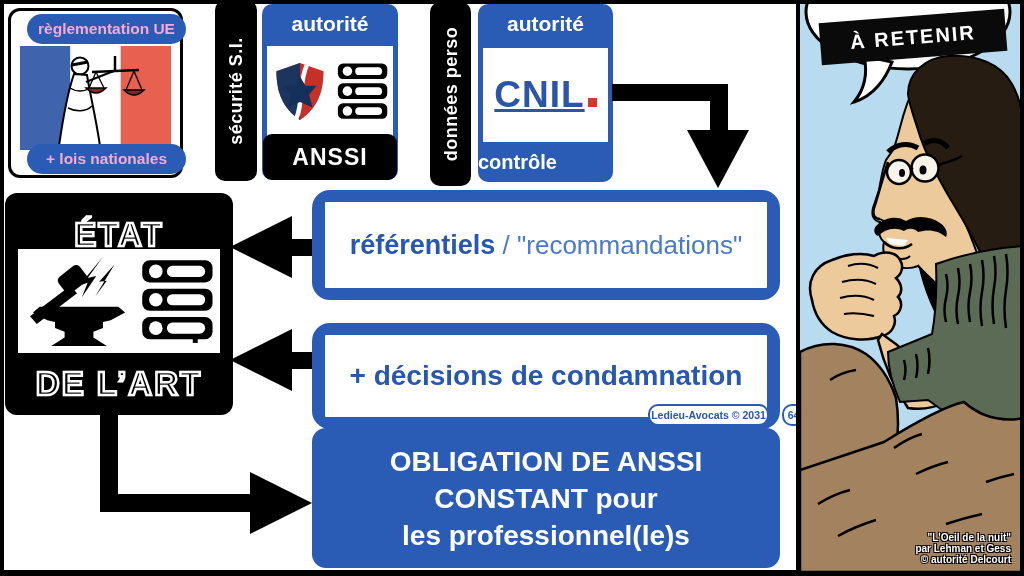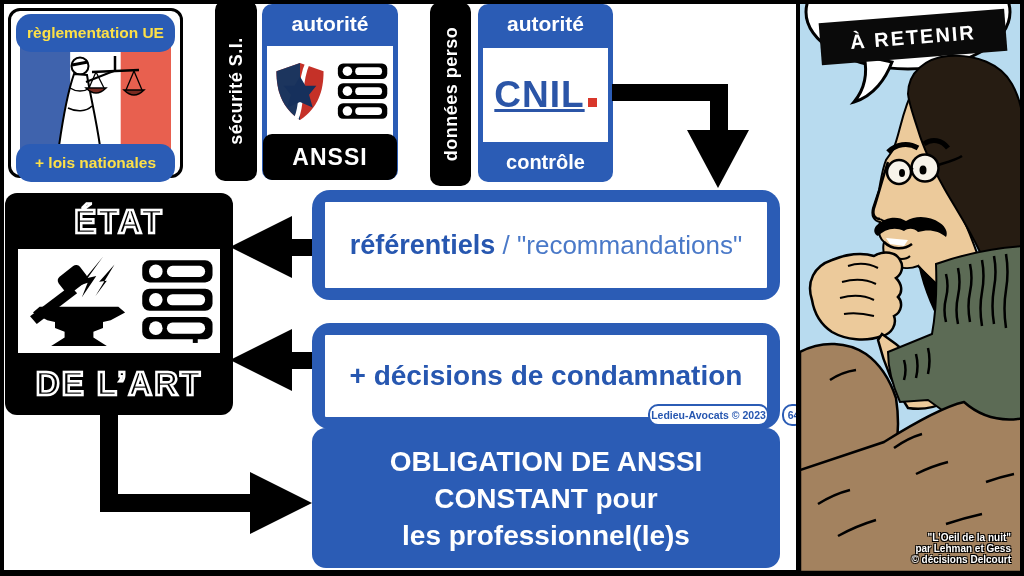--- a/index.html
+++ b/index.html
@@ -2,36 +2,36 @@
 <html><head>
 <meta charset="utf-8">
 <style>
   html,body{margin:0;padding:0;background:#444;}
   .stage{position:relative;width:1024px;height:576px;background:#000;overflow:hidden;
          font-family:"Liberation Sans",sans-serif;}
   .slide{position:absolute;left:4px;top:4px;width:792px;height:566px;background:#fff;}
   
   .regcard{position:absolute;left:8px;top:8px;width:175px;height:170px;background:#fff;
            border:3px solid #000;border-radius:12px;box-sizing:border-box;}
-  .regpill{position:absolute;left:5px;width:159px;height:38px;background:#2b5cb5;border-radius:15px;
-           color:#fde047;font-weight:bold;font-size:15.5px;display:flex;align-items:center;justify-content:center;}
+  .regpill{position:absolute;left:16px;width:159px;height:30px;background:#2b5cb5;border-radius:15px;
+           color:#f9a8d4;font-weight:bold;font-size:15.5px;display:flex;align-items:center;justify-content:center;}
   .flagbox{position:absolute;left:9px;top:35px;width:151px;height:104px;overflow:hidden;}
   
   .vpill{position:absolute;background:#000;border-radius:10px;}
   .vpill span{position:absolute;top:50%;left:50%;transform:translate(-50%,-50%) rotate(-90deg);
               white-space:nowrap;color:#fff;font-weight:bold;font-size:18px;letter-spacing:.5px;}
   
   .authcard{position:absolute;background:#2b5cb5;border-radius:10px;}
   .authhead{color:#fff;font-weight:bold;font-size:21px;text-align:center;margin-top:8px;}
   .authwhite{position:absolute;left:5px;right:5px;background:#fff;display:flex;align-items:center;justify-content:center;gap:8px;}
   .anssipill{position:absolute;background:#000;border-radius:9px;color:#fff;font-weight:800;
              font-size:23px;letter-spacing:1px;display:flex;align-items:center;justify-content:center;}
   .cnilrow{font-weight:900;font-size:37px;letter-spacing:1px;color:#2b55a7;display:flex;align-items:baseline;text-decoration:underline;}
   .cnildot{display:inline-block;width:9px;height:9px;background:#d8372b;margin-left:3px;}
-  .ctrl{position:absolute;left:0;right:0;bottom:8px;color:#fff;font-weight:bold;font-size:20px;text-align:center;}
+  .ctrl{position:absolute;left:0;right:0;bottom:8px;color:#fff;font-weight:bold;font-size:20px;}
   
   .etat{position:absolute;left:5px;top:193px;width:228px;height:222px;background:#000;border-radius:12px;}
   .etatline{color:#000;-webkit-text-stroke:2.5px #fff;font-weight:800;font-size:33px;letter-spacing:2px;
             text-align:center;}
   .etatwhite{position:absolute;left:13px;top:56px;width:202px;height:104px;background:#fff;
              display:flex;align-items:center;justify-content:center;gap:6px;}
   
   .bar{position:absolute;background:#000;}
   .tri{position:absolute;width:0;height:0;}
   
@@ -131,21 +131,21 @@
       </span>
     </div>
     <div class="ctrl">contrôle</div>
   </div>
 
   <div class="bar" style="left:612px;top:84px;width:116px;height:17px;"></div>
   <div class="bar" style="left:710px;top:84px;width:18px;height:48px;"></div>
   <div class="tri" style="left:687px;top:130px;border-left:31px solid transparent;border-right:31px solid transparent;border-top:58px solid #000;"></div>
 
   <div class="etat">
-    <div class="etatline" style="margin-top:10px;">ÉTAT</div>
+    <div class="etatline" style="margin-top:23px;">ÉTAT</div>
     <div class="etatwhite">
       <svg width="112" height="96" viewBox="0 0 110 100">
         <path d="M4,66 L46,34 L53,42 L11,74 Z" fill="#000"></path>
         <rect x="38" y="13" width="21" height="28" rx="5" transform="rotate(52 48 27)" fill="#000"></rect>
         <path d="M80,4 L64,26 L73,24 L58,46 L64,31 L55,34 Z" fill="#000"></path>
         <path d="M92,12 L76,30 L84,29 L72,45 Z" fill="#000"></path>
         <path d="M14,56 L96,56 L103,62 L88,70 L80,72 L80,78 L70,82 L70,88 L84,97 L26,97 L40,88 L40,82 L30,78 L30,72 L22,70 L7,62 Z" fill="#000"></path>
       </svg>
       <svg width="74" height="88" viewBox="0 0 60 68">
         <g>
@@ -181,21 +181,21 @@
       </span>
     </div>
   </div>
 
   <div class="bluebox" style="top:315px;height:106px;margin-top:8px;">
     <div class="inner">
       <span class="decis">+ décisions de condamnation</span>
     </div>
   </div>
 
-  <div class="cred" style="left:648px;top:404px;width:117px;height:18px;">Ledieu-Avocats © 2023</div>
+  <div class="cred" style="left:648px;top:404px;width:117px;height:18px;">Ledieu-Avocats © 2031</div>
   <div class="cred" style="left:766px;top:404px;width:19px;height:18px;margin-left:16px;">64</div>
 
   <div class="oblig">
     <div>OBLIGATION DE ANSSI</div>
     <div>CONSTANT pour</div>
     <div>les professionnel(le)s</div>
   </div>
 
   <div class="comic">
     <svg width="220" height="568" viewBox="0 0 220 568">
@@ -259,16 +259,16 @@
         <path d="M146,520 q18,-6 36,-10"></path>
         <path d="M186,478 q14,-5 28,-8"></path>
         <path d="M30,376 q12,-8 26,-10"></path>
         <path d="M94,444 q14,-10 28,-14"></path>
       </g>
     </svg>
     <div class="bubblelabel">À RETENIR</div>
     <div class="caption">
       <div>"L'Oeil de la nuit"</div>
       <div>par Lehman et Gess</div>
-      <div>© décisions Delcourt</div>
+      <div>© autorité Delcourt</div>
     </div>
   </div>
 </div>
 
 </body></html>

